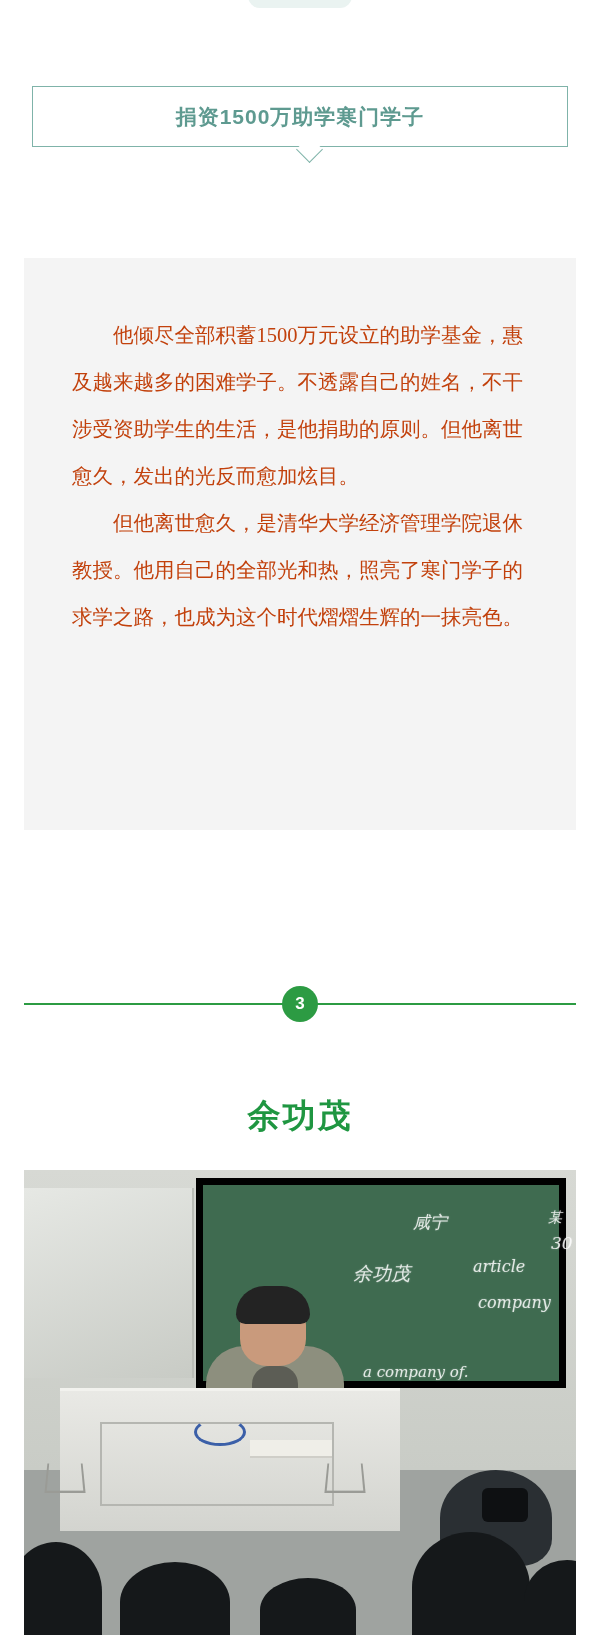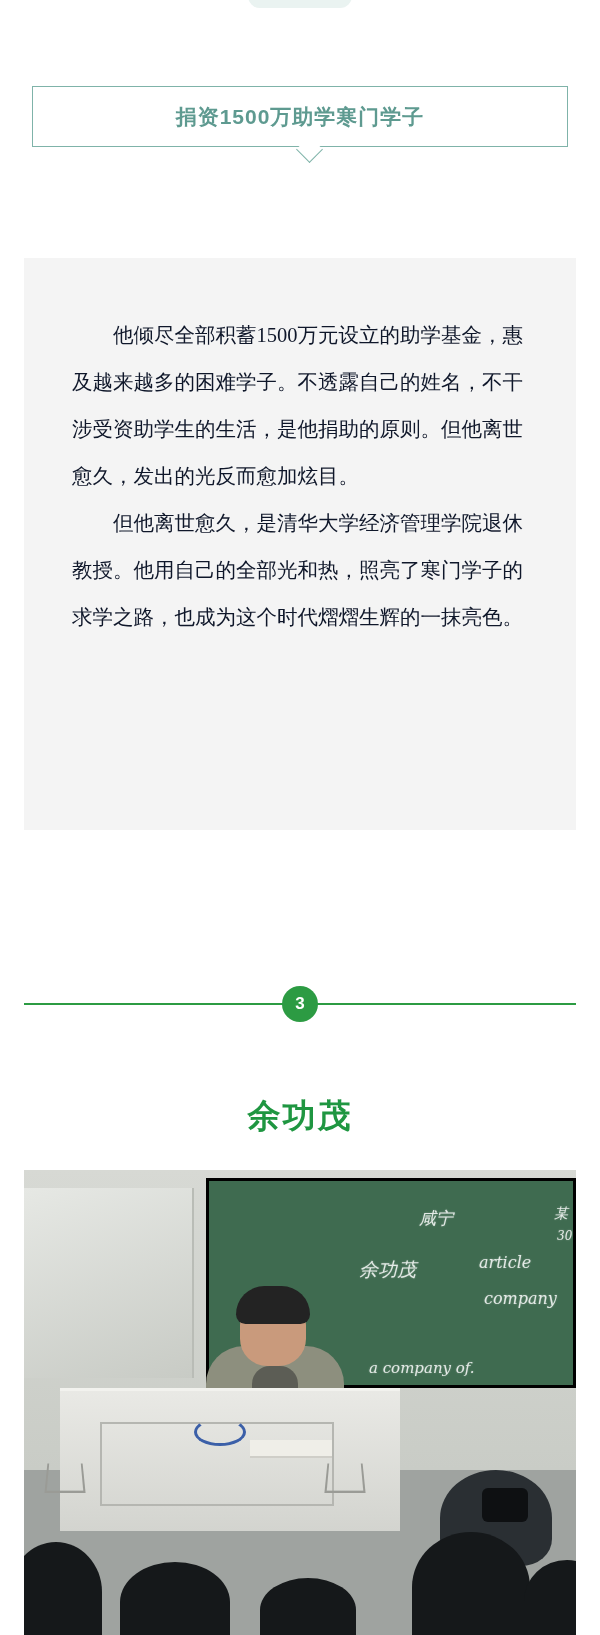--- a/index.html
+++ b/index.html
@@ -96,21 +96,21 @@
     left: 24px;
     width: 552px;
     height: 572px;
     background: #f4f4f4;
   }
   .text-card p {
     margin: 0;
     padding: 0;
     font-size: 20.5px;
     line-height: 47px;
-    color: #0f172a;
+    color: #c2410c;
     text-indent: 2em;
     font-family: "Liberation Serif", "DejaVu Serif", serif;
   }
   .text-card .inner {
     position: absolute;
     top: 54px;
     left: 48px;
     width: 456px;
   }
 
@@ -183,40 +183,40 @@
   
   .proj-screen {
     position: absolute;
     left: 0; top: 18px; width: 168px; height: 190px;
     background: linear-gradient(160deg, #e6e8e4 0%, #c8cbc5 100%);
     border-right: 2px solid #b9bcb6;
   }
   
   .chalkboard {
     position: absolute;
-    left: 182px; top: 8px; width: 370px; height: 210px;
+    left: 172px; top: 8px; width: 370px; height: 210px;
     background: #3f6b50;
-    border: 3px solid #000000;
+    border: 7px solid #000000;
     box-sizing: border-box;
   }
   .chalk {
     position: absolute;
     color: rgba(255,255,255,0.82);
     font-family: "DejaVu Serif", serif;
     font-style: italic;
     white-space: nowrap;
     text-shadow: 0 0 2px rgba(255,255,255,0.35);
   }
   .chalk.c1 { left: 210px; top: 26px; font-size: 17px; }
   .chalk.c2 { left: 150px; top: 76px; font-size: 19px; }
   .chalk.c3 { left: 245px; top: 72px; font-size: 16px; margin-left: 25px; }
   .chalk.c4 { left: 275px; top: 108px; font-size: 16px; }
   .chalk.c5 { left: 160px; top: 146px; font-size: 15px; margin-top: 32px; }
   .chalk.c6 { left: 345px; top: 24px; font-size: 14px; }
-  .chalk.c7 { left: 348px; top: 48px; font-size: 12px; }
+  .chalk.c7 { left: 348px; top: 48px; font-size: 17px; }
   
   .desk {
     position: absolute;
     left: 36px; top: 218px; width: 340px; height: 140px;
     background: linear-gradient(180deg,#e9e9e5 0%, #d3d4cf 100%);
     border-top: 3px solid #f2f2ee;
   }
   .desk-panel {
     position: absolute;
     left: 76px; top: 252px; width: 230px; height: 80px;

